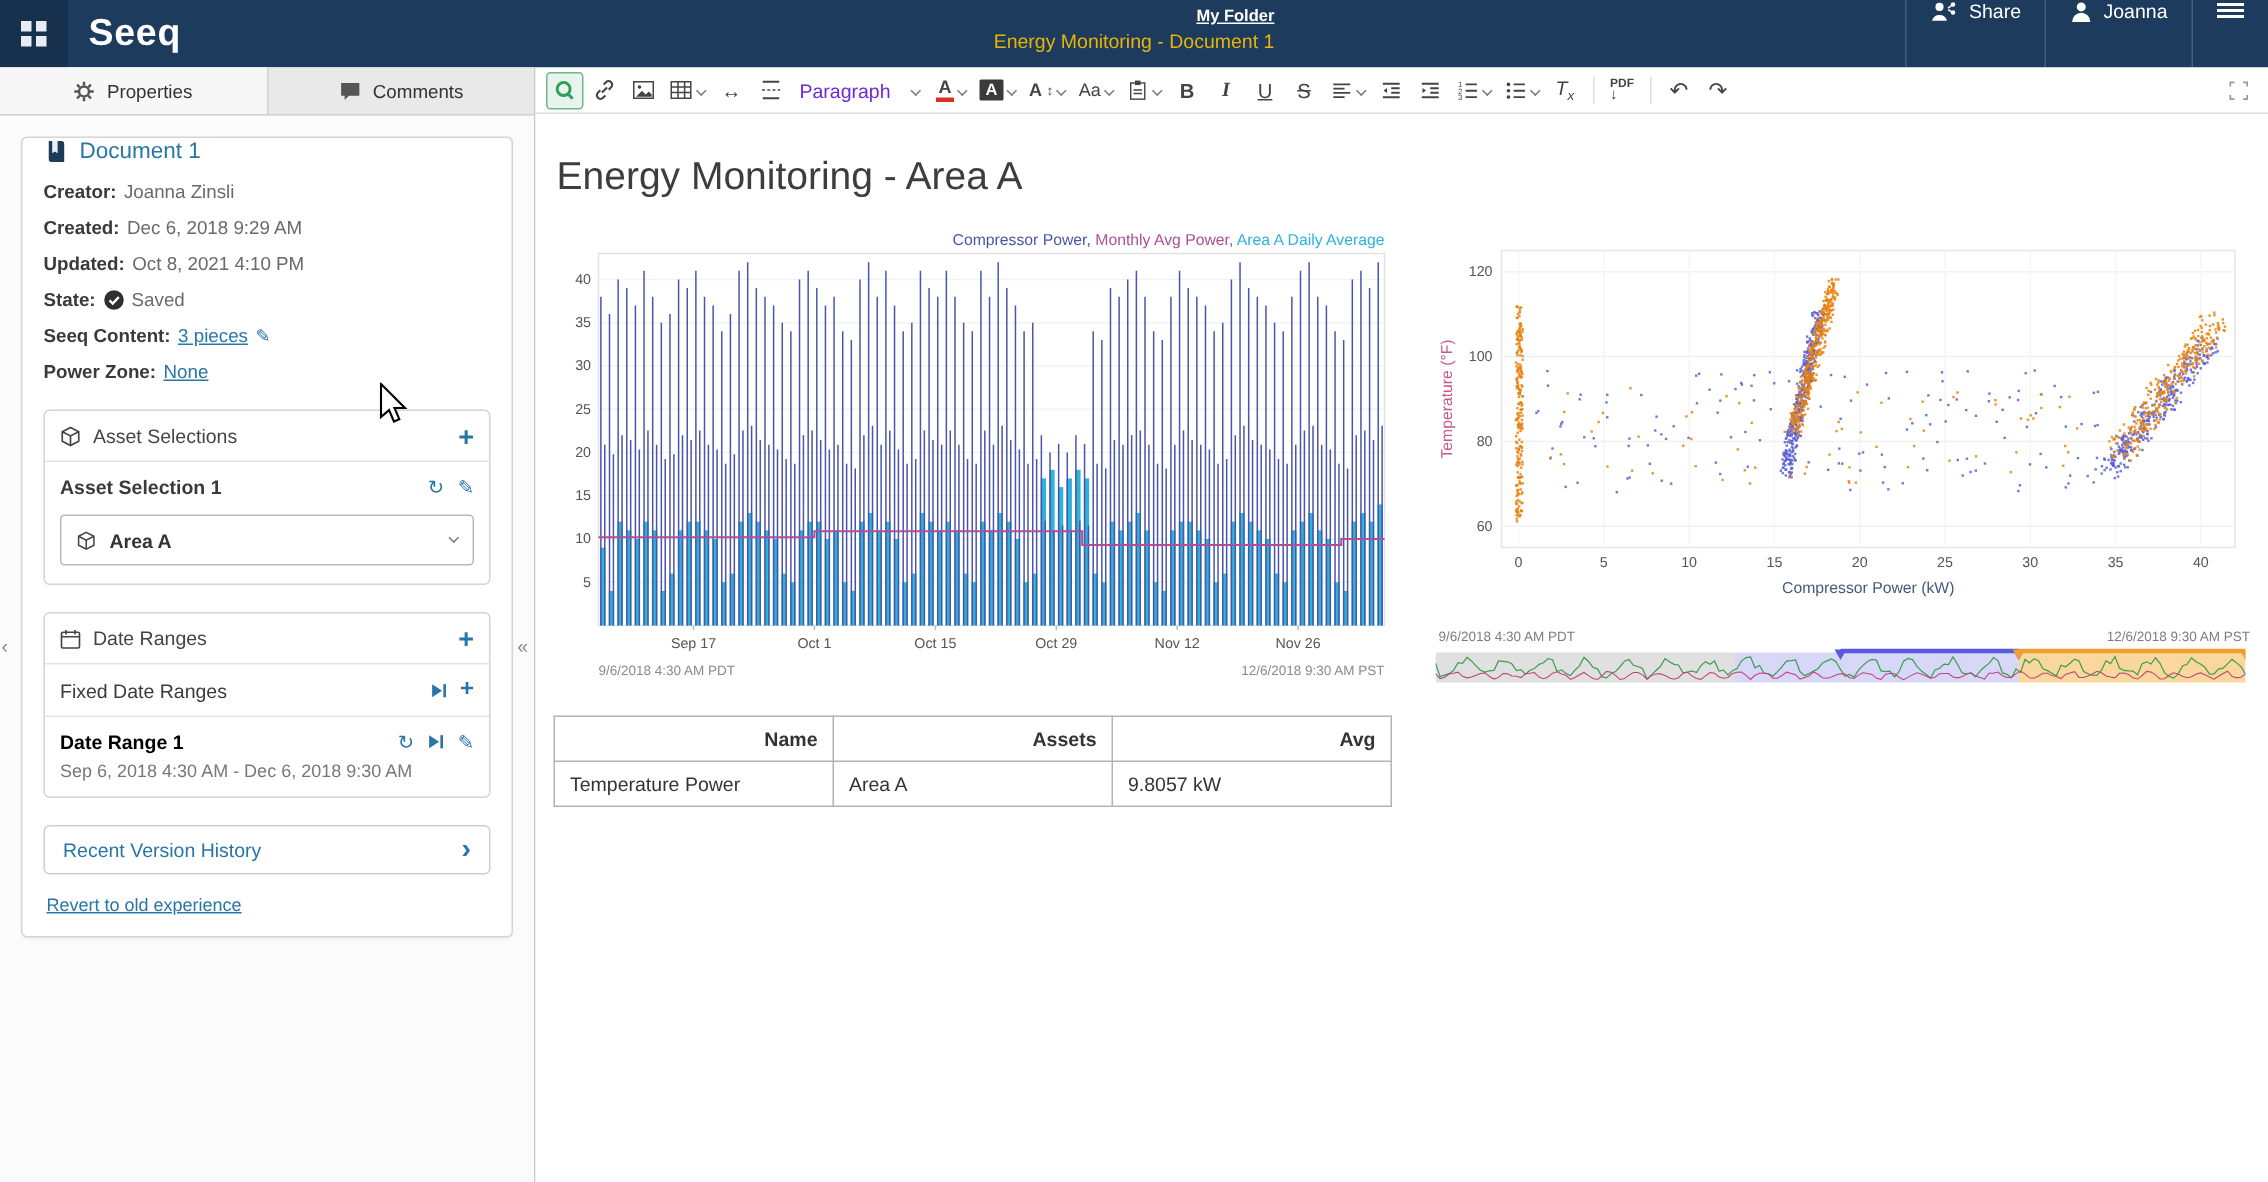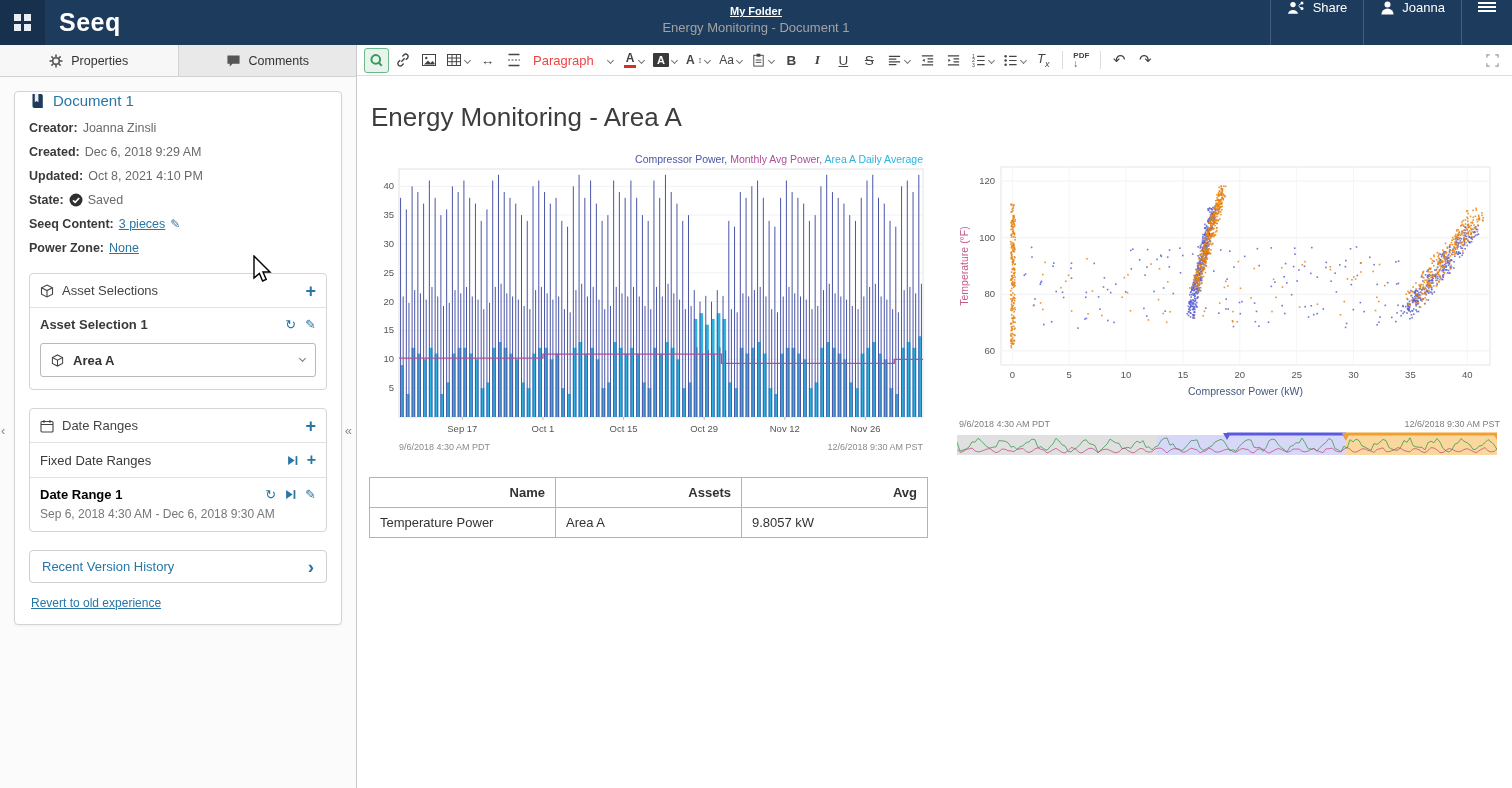--- a/index.html
+++ b/index.html
@@ -6,23 +6,23 @@
   html,body { width:1512px; height:788px; }
   body { font-family:"Liberation Sans", sans-serif; background:#fff; overflow:hidden; }
   .app { position:relative; width:1512px; height:788px; display:flex; flex-direction:column; }
 
   
   .topbar { height:45px; background:#1d3b5c; color:#fff; display:flex; align-items:center; position:relative; flex:0 0 45px; }
   .apps-btn { width:45px; height:45px; background:#16304d; display:flex; align-items:center; justify-content:center; cursor:pointer; }
   .waffle { display:grid; grid-template-columns:7px 7px; grid-gap:3px; }
   .waffle span { width:7px; height:7px; background:#e8edf3; }
   .logo { font-size:25px; font-weight:bold; letter-spacing:.5px; margin-left:14px; }
-  .topbar-center { position:absolute; left:50%; transform:translateX(-50%); text-align:center; top:5px; }
+  .topbar-center { position:absolute; left:50%; transform:translateX(-50%); text-align:right; top:5px; }
   .breadcrumb { font-size:11px; font-weight:bold; color:#fff; text-decoration:underline; cursor:pointer; }
-  .doc-title { font-size:13px; margin-top:3px; color:#a3a3a3; }
+  .doc-title { font-size:13px; margin-top:3px; color:#eab308; }
   .topbar-right { margin-left:auto; display:flex; align-items:stretch; height:100%; }
   .tb-item { display:flex; align-items:flex-start; gap:7px; padding:0 16px; font-size:13px; border-left:1px solid rgba(255,255,255,.18); cursor:pointer; }
   .burger span { display:block; width:18px; height:2px; background:#fff; margin:2px 0; }
 
   
   .main { flex:1; display:flex; min-height:0; }
   .sidebar { width:357px; flex:0 0 357px; background:#fbfbfb; border-right:1px solid #c9c9c9; position:relative; }
   .editor { flex:1; display:flex; flex-direction:column; min-width:0; position:relative; }
 
   
@@ -59,21 +59,21 @@
   .ti { height:25px; min-width:25px; display:flex; align-items:center; justify-content:center; color:#444; font-size:13.5px; border-radius:3px; padding:0 4px; cursor:pointer; gap:3px; }
   .ti.seeq { background:#e7f3ec; border:1px solid #6db98b; }
   .ti .bold-l { font-weight:bold; }
   .ti .ital-l { font-style:italic; font-family:"Liberation Serif", serif; font-weight:bold; }
   .ti .und-l { text-decoration:underline; }
   .ti .strike-l { text-decoration:line-through; }
   .fc { display:flex; flex-direction:column; align-items:center; line-height:1; }
   .fc .l { font-size:12px; font-weight:bold; }
   .fc .bar { width:12px; height:3px; margin-top:1px; }
   .bg-letter { background:#3a3a3a; color:#fff; font-size:11px; font-weight:bold; padding:1px 4px; border-radius:1px; }
-  .para { font-size:13px; color:#ef4444; padding:0 6px; min-width:92px; display:flex; align-items:center; gap:8px; }
+  .para { font-size:13px; color:#6d28d9; padding:0 6px; min-width:92px; display:flex; align-items:center; gap:8px; }
   .sep { width:1px; height:18px; background:#ddd; margin:0 5px; flex:0 0 1px; }
   .tx { font-size:13px; font-style:italic; color:#444; }
   .tx sub { font-size:9px; }
   .pdf-btn { display:flex; flex-direction:column; align-items:flex-start; line-height:1; }
   .pdf-btn .p { font-size:8px; font-weight:bold; }
   .pdf-btn .a { font-size:10px; margin-top:-1px; }
   .frame-btn { margin-left:auto; }
 
   
   .content { flex:1; padding:26px 27px 0 12px; overflow:hidden; background:#fff; }

